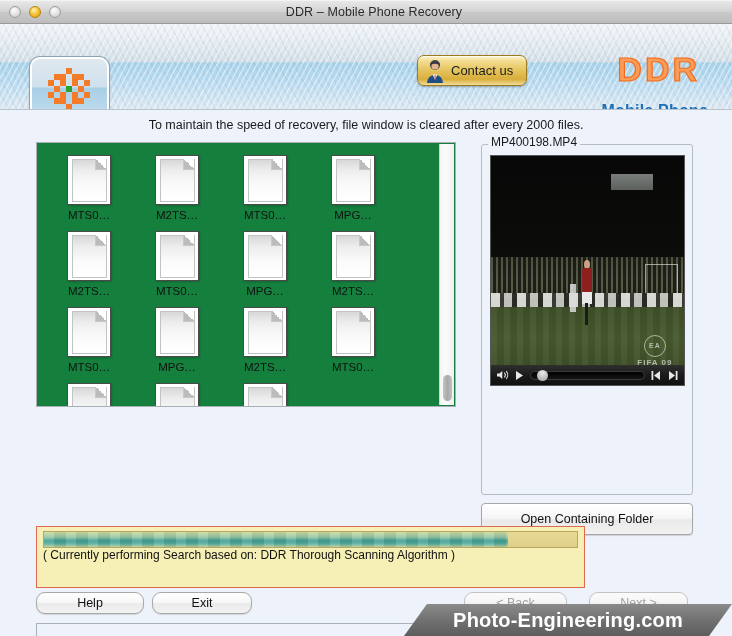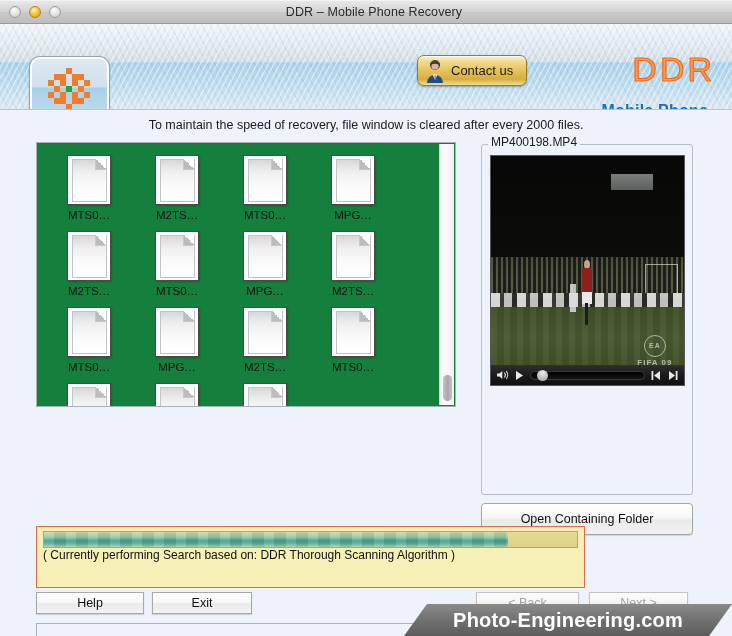--- a/index.html
+++ b/index.html
@@ -127,24 +127,24 @@
     flex: none;
   }
   #contact-label {
     font-size: 13px;
     color: #1c1c1c;
     margin-left: 4px;
   }
 
   #brand-ddr {
     position: absolute;
-    right: 17px;
+    right: 32px;
     top: 26px;
     font-size: 34px;
-    font-weight: normal;
+    font-weight: bold;
     letter-spacing: 3px;
     color: #fa9b57;
     -webkit-text-stroke: 1.2px #ef6c1d;
     text-shadow: 0 0 1px #fff;
     font-family: "Liberation Sans", sans-serif;
   }
   #brand-sub {
     position: absolute;
     right: 24px;
     top: 78px;
@@ -496,41 +496,41 @@
     justify-content: center;
     cursor: pointer;
     box-sizing: border-box;
   }
 
   
   .nav-btn {
     position: absolute;
     top: 482px;
     height: 22px;
-    border-radius: 0;
+    border-radius: 9px;
     border: 1px solid #a8a8a8;
     background: linear-gradient(to bottom, #ffffff 0%, #f7f7f7 46%, #eaeaea 54%, #f3f3f3 100%);
     box-shadow: 0 1px 1px rgba(0,0,0,.13);
     font-size: 12.5px;
     color: #0f0f0f;
     display: flex;
     align-items: center;
     justify-content: center;
     cursor: pointer;
     box-sizing: border-box;
   }
   .nav-btn.disabled {
     color: #a2a2a2;
     border-color: #c3c3c3;
     background: linear-gradient(to bottom, #fbfbfb 0%, #f5f5f5 46%, #efefef 54%, #f6f6f6 100%);
     cursor: default;
   }
   #help-btn { left: 36px;  width: 108px; }
   #exit-btn { left: 152px; width: 100px; }
-  #back-btn { left: 476px; width: 103px; }
+  #back-btn { left: 464px; width: 103px; }
   #next-btn { left: 589px; width: 99px; }
 
   
   #info-box {
     position: absolute;
     left: 36px;
     top: 513px;
     width: 652px;
     height: 66px;
     background: #eef2fa;

